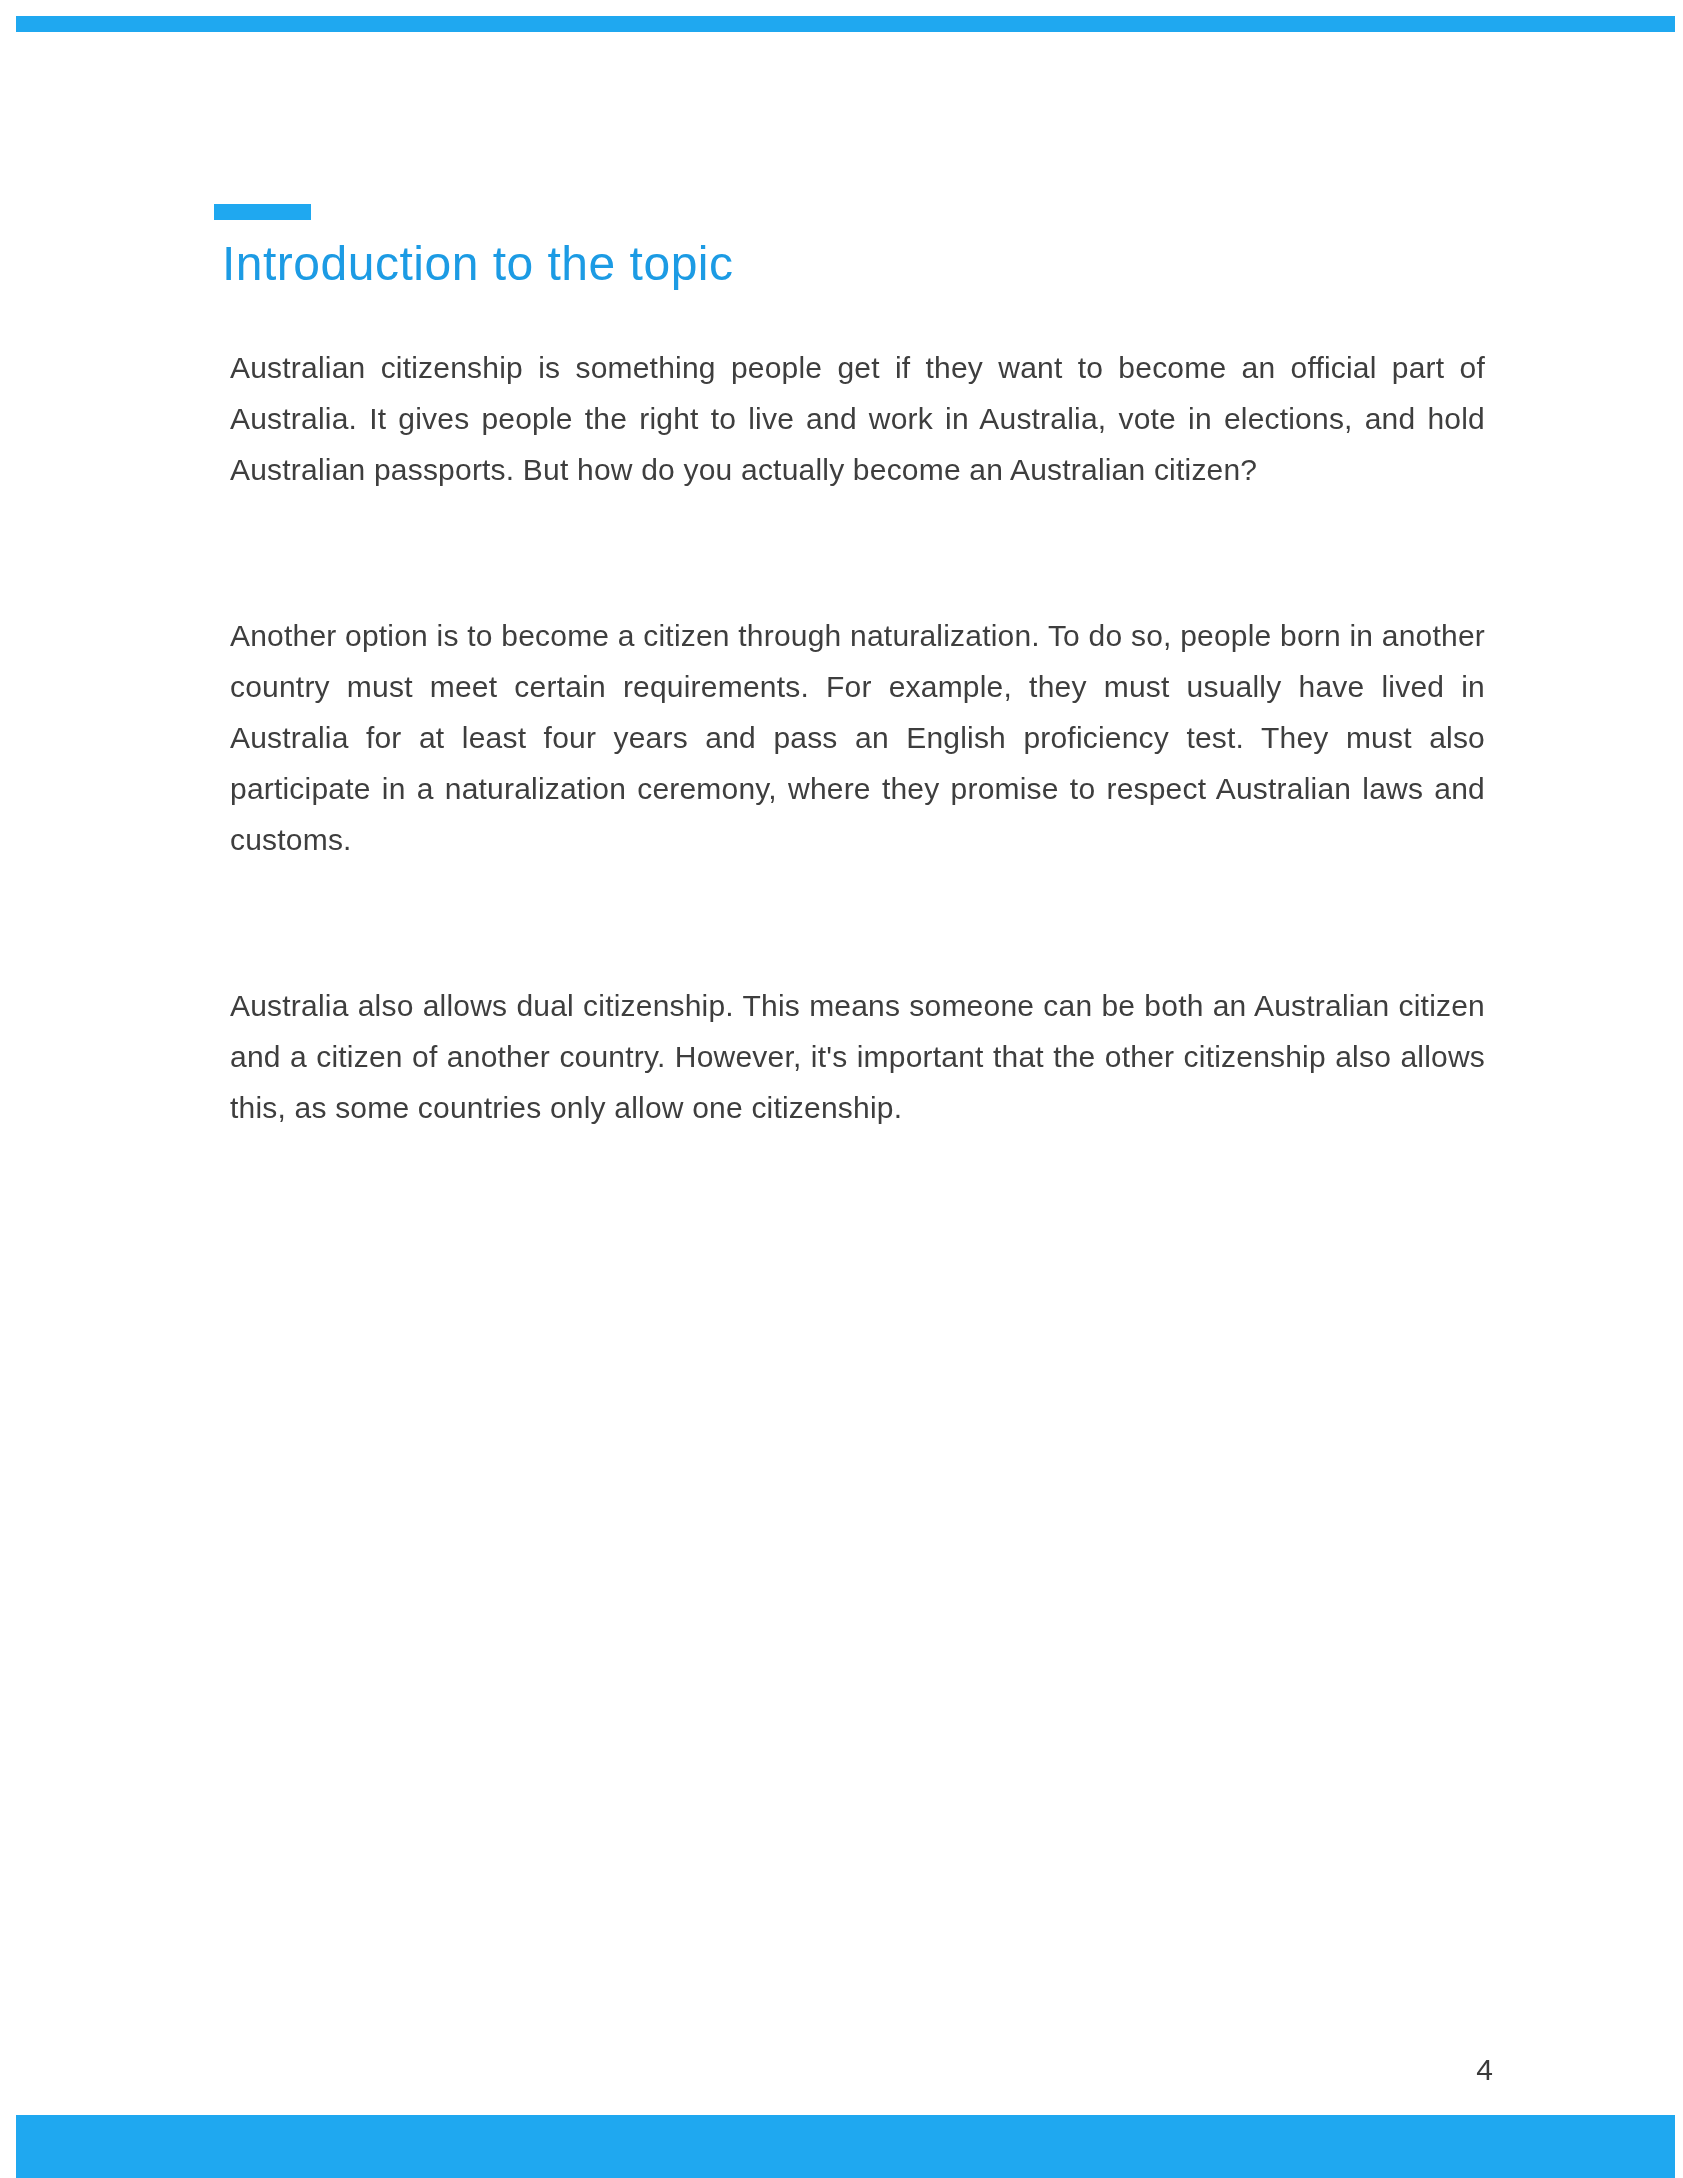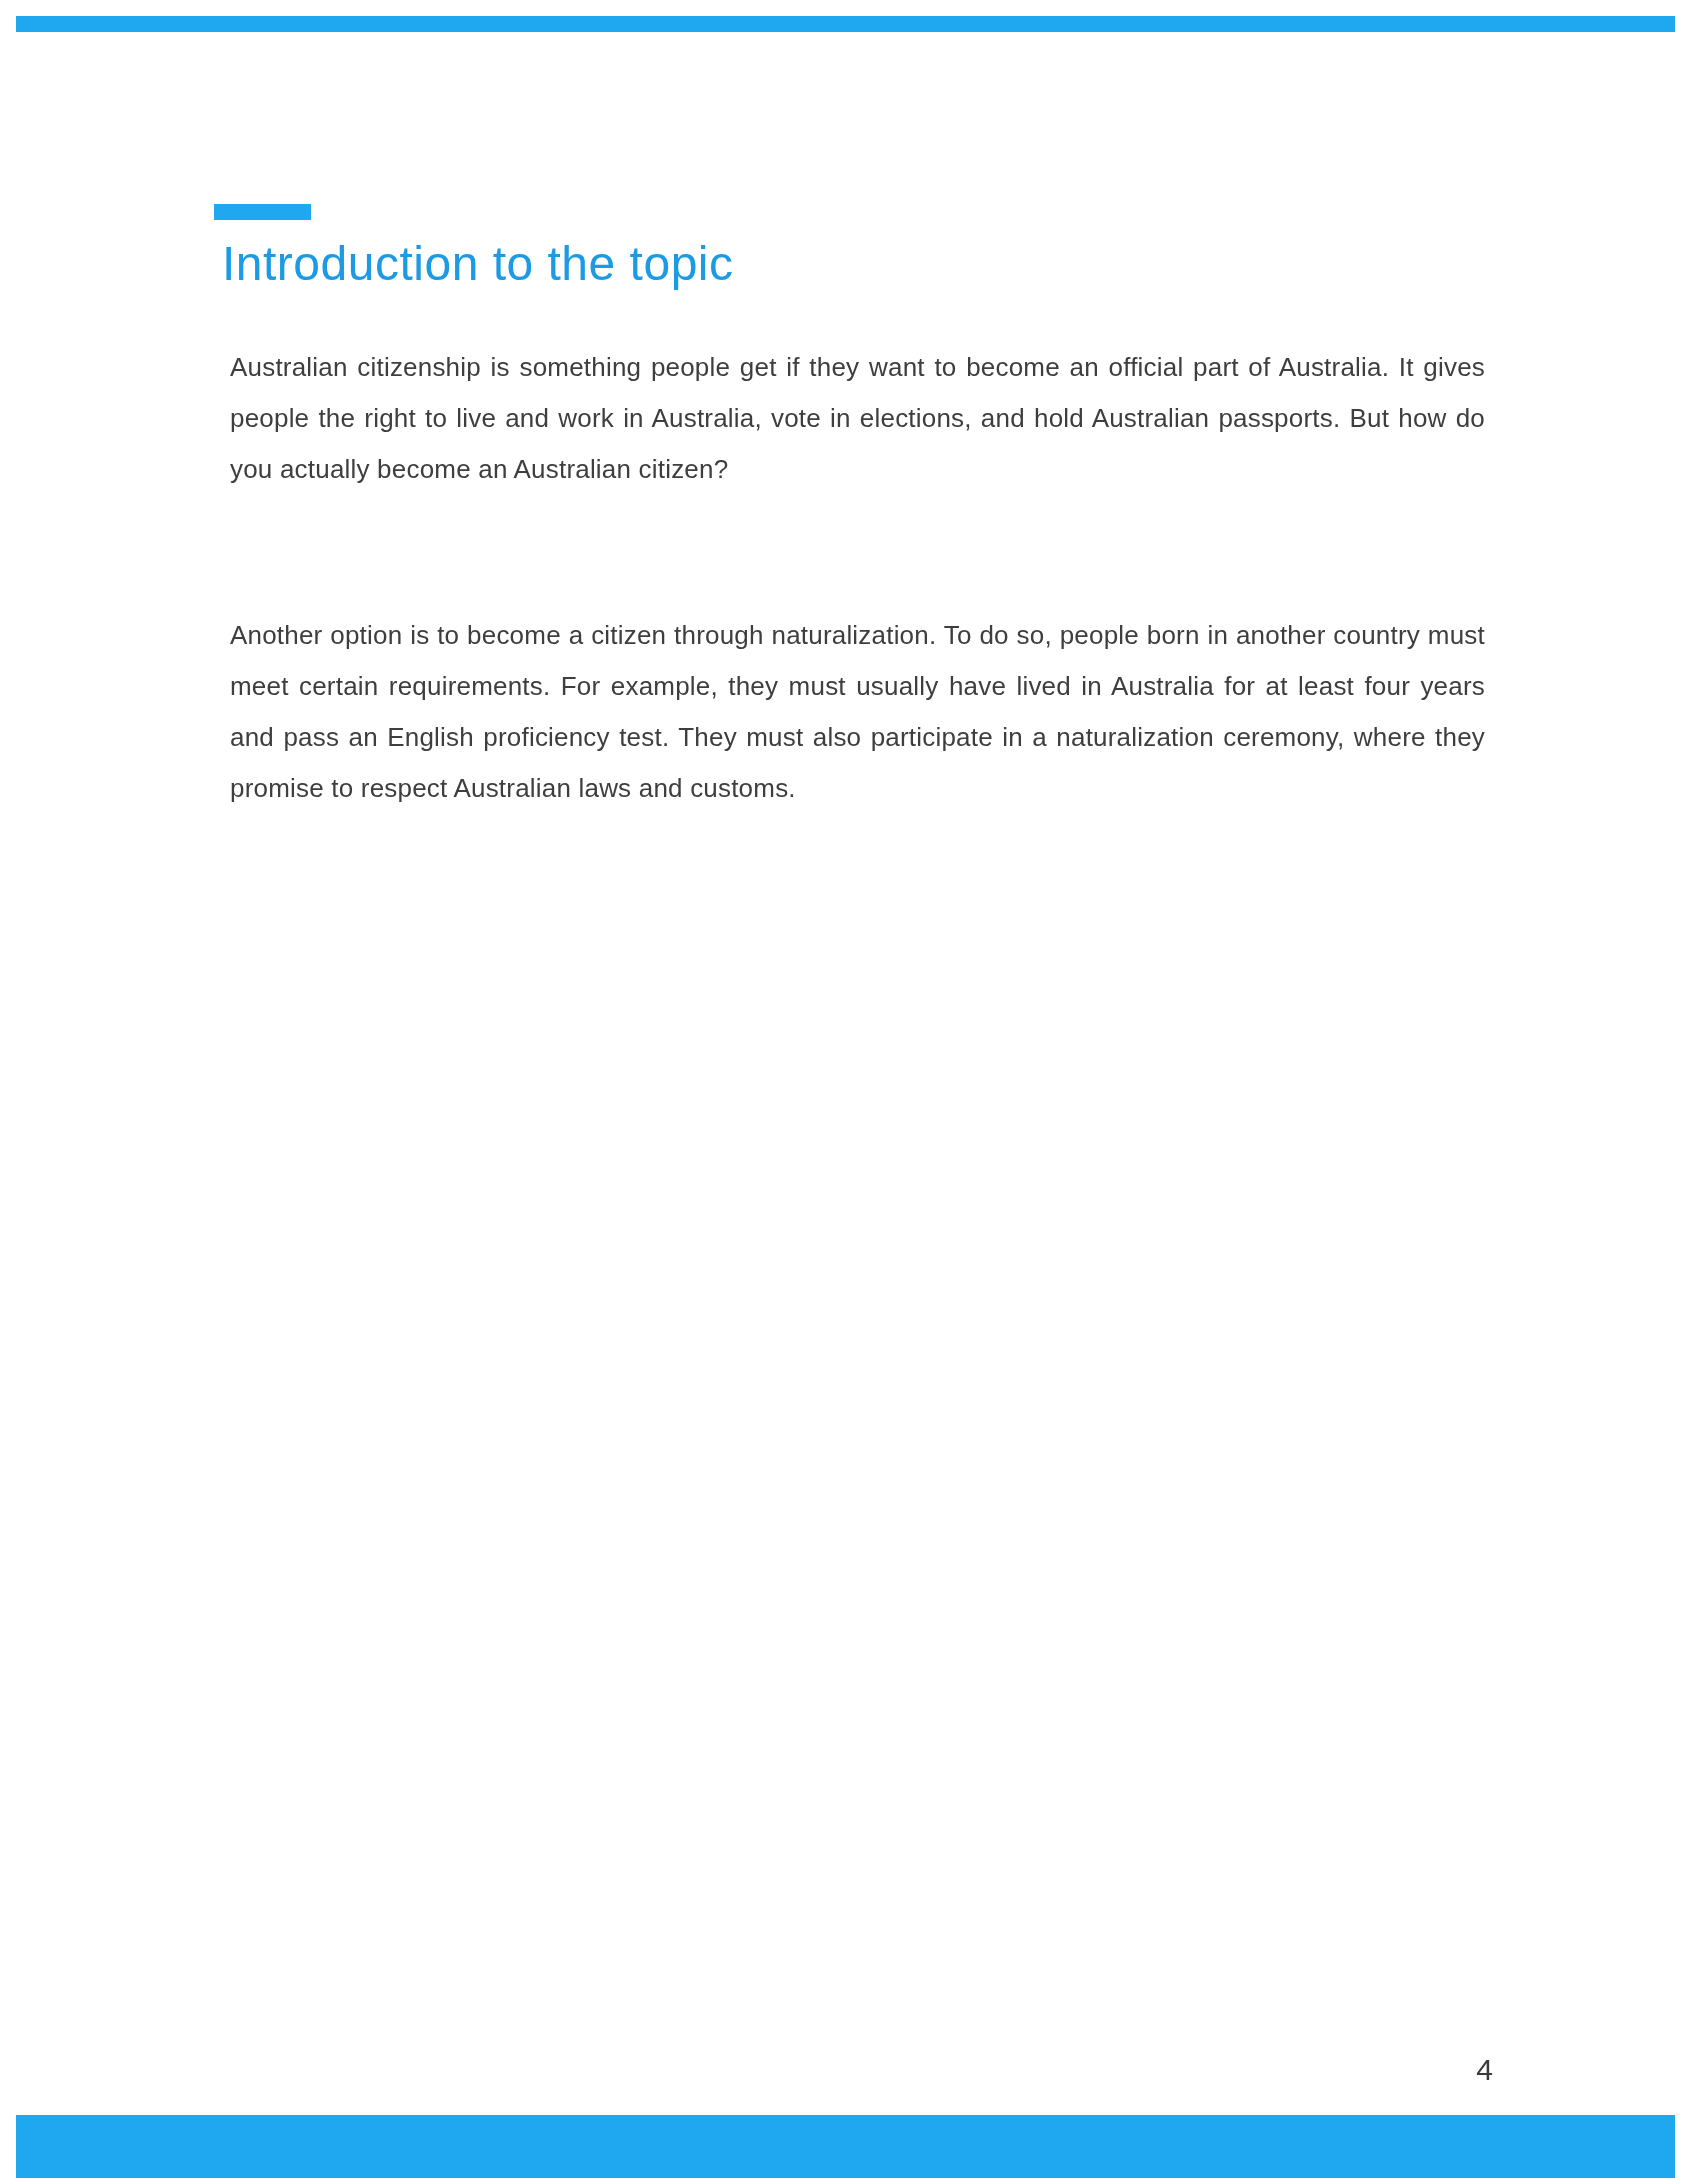--- a/index.html
+++ b/index.html
@@ -47,21 +47,21 @@
     font-weight: 400;
     letter-spacing: 0.5px;
     color: var(--heading-blue);
   }
   .content {
     position: absolute;
     left: 198px; top: 310px;
     width: 1287px;
   }
   .content p {
-    font-size: 26px;
+    font-size: 30px;
     line-height: 51px;
     color: var(--body-text);
     text-align: justify;
     letter-spacing: 0.2px;
     margin-bottom: 99px;
   }
   .page-number {
     position: absolute;
     left: 198px; top: 2028px;
     width: 1287px;
@@ -77,19 +77,20 @@
 <div class="page">
   <div class="top-bar"></div>
 
   <div class="accent-bar"></div>
 
   <h1 class="title">Introduction to the topic</h1>
 
   <div class="content">
     <p>Australian citizenship is something people get if they want to become an official part of Australia. It gives people the right to live and work in Australia, vote in elections, and hold Australian passports. But how do you actually become an Australian citizen?</p>
     <p>Another option is to become a citizen through naturalization. To do so, people born in another country must meet certain requirements. For example, they must usually have lived in Australia for at least four years and pass an English proficiency test. They must also participate in a naturalization ceremony, where they promise to respect Australian laws and customs.</p>
+    <p>Australia also allows dual citizenship. This means someone can be both an Australian citizen and a citizen of another country. However, it's important that the other citizenship also allows this, as some countries only allow one citizenship.</p>
   </div>
 
   <div class="page-number">4</div>
 
   <div class="bottom-bar"></div>
 </div>
 
 
 </body></html>

